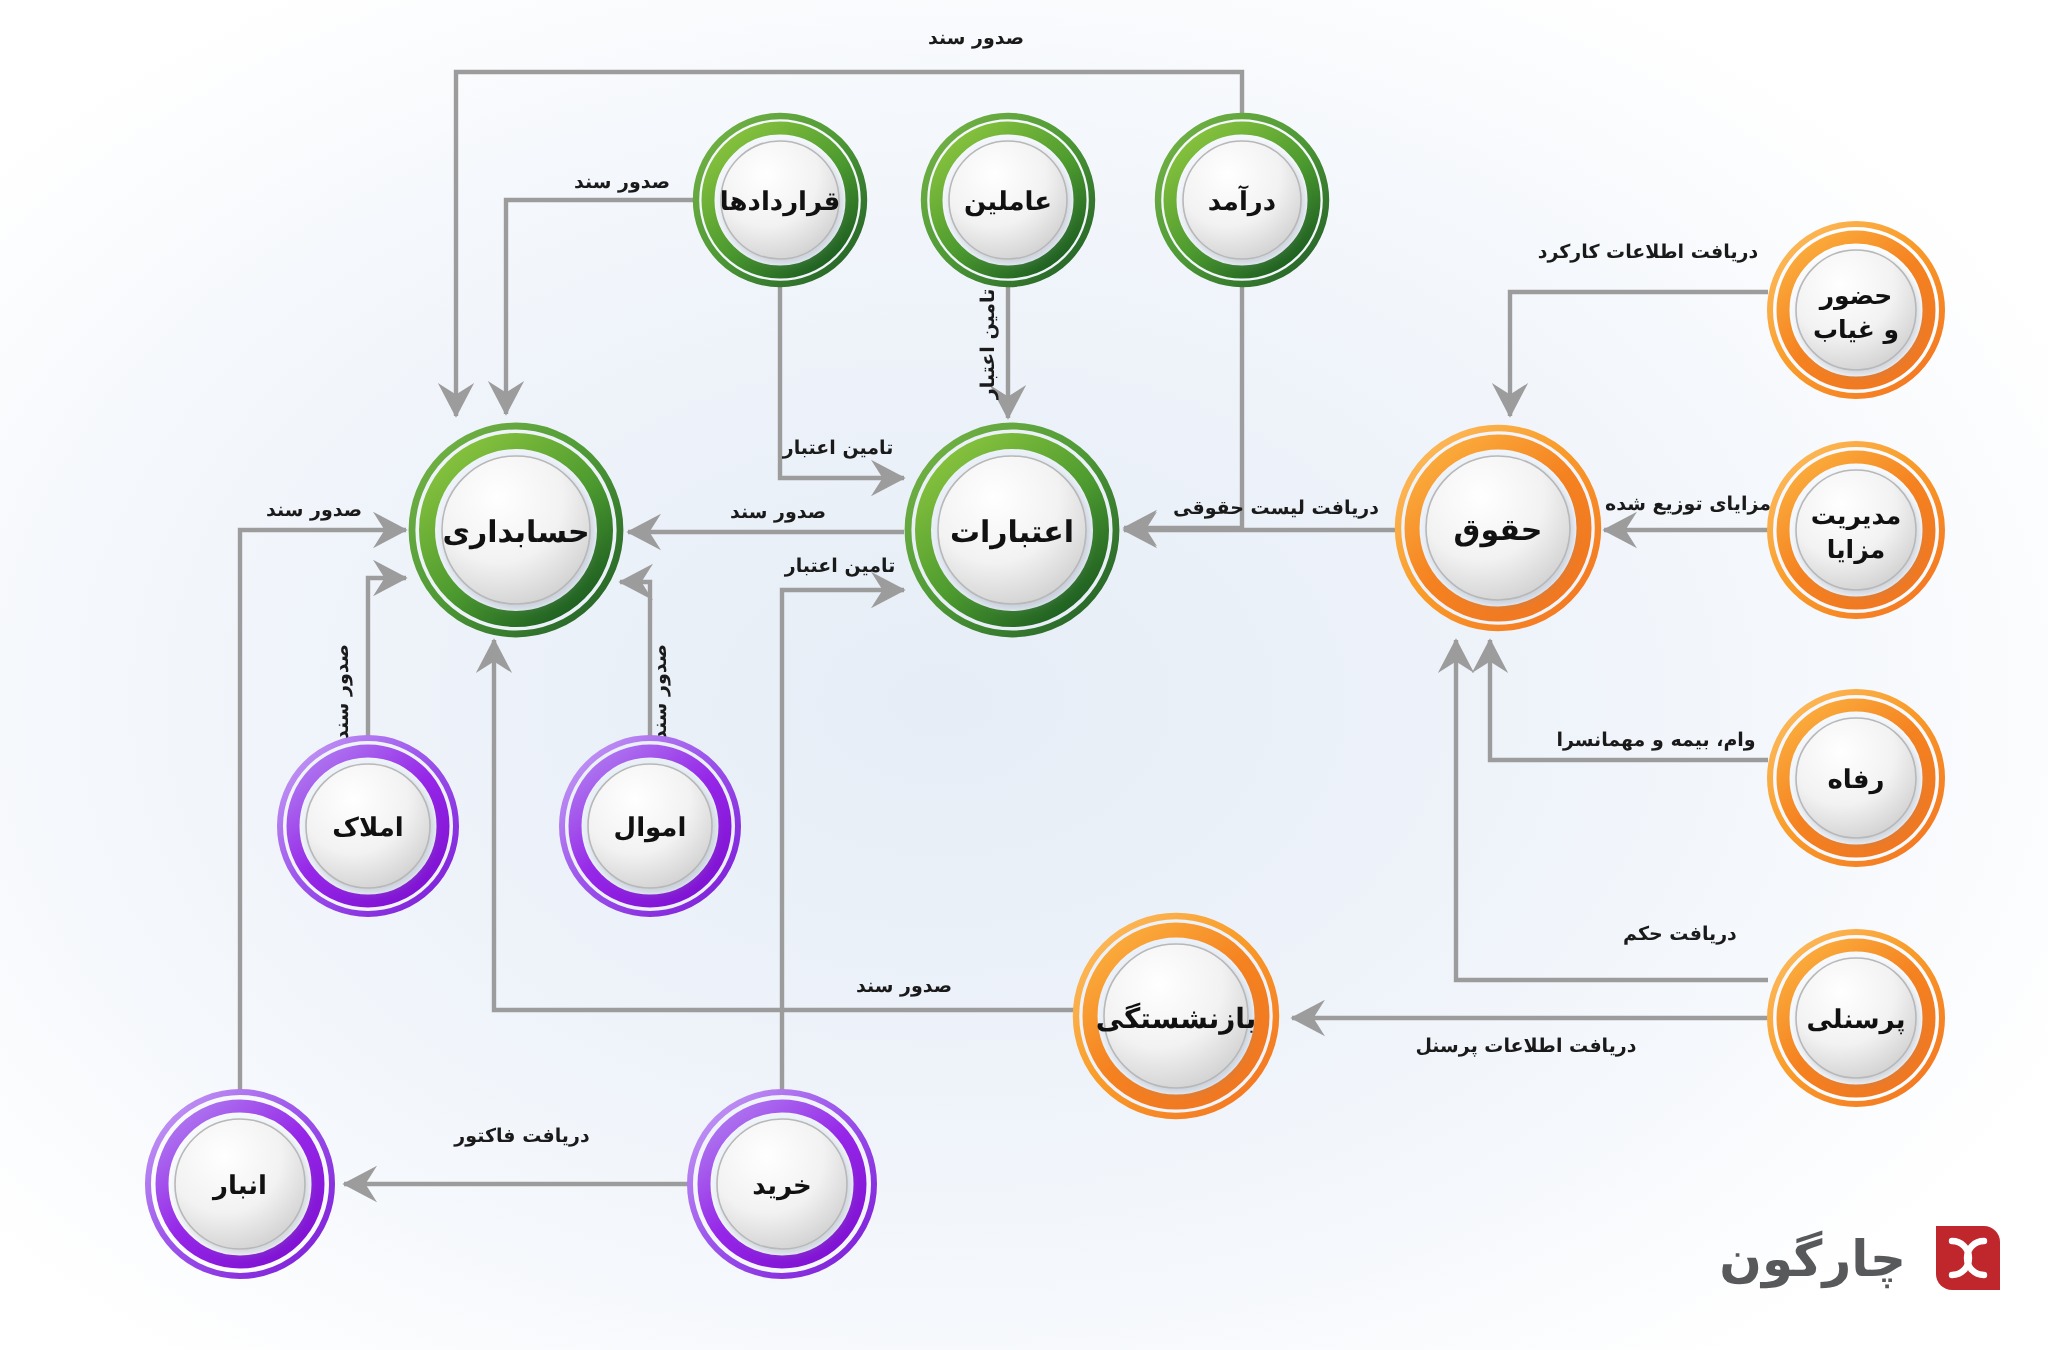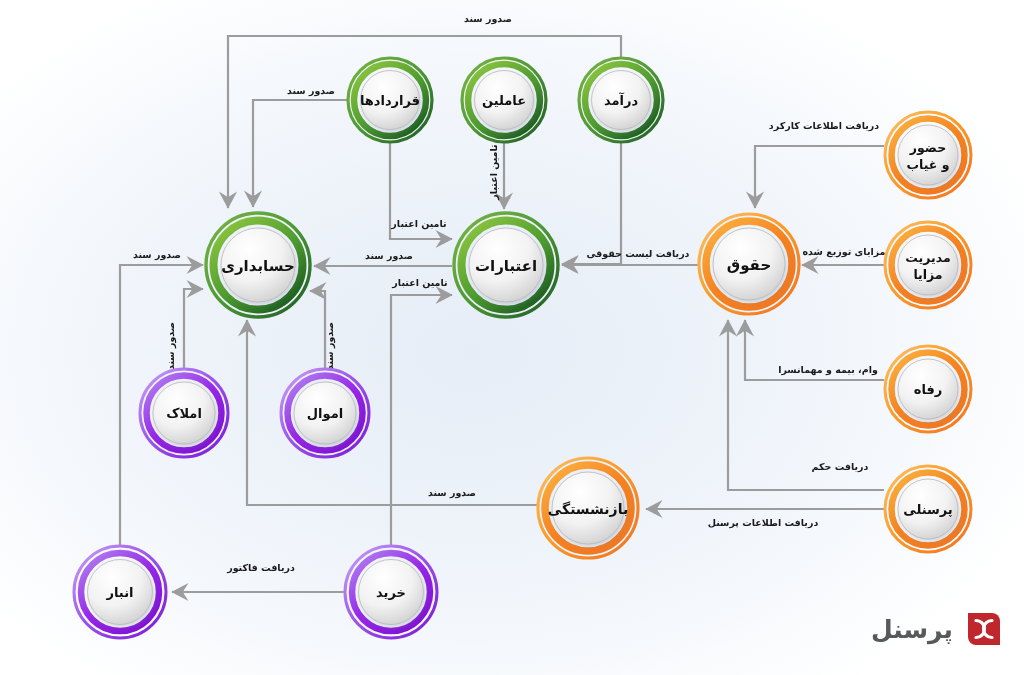--- a/index.html
+++ b/index.html
@@ -274,21 +274,21 @@
         <circle cx="391" cy="592" r="46" fill="none" stroke="url(#purpleOuter)" stroke-width="3"></circle>
         <circle cx="391" cy="592" r="39" fill="none" stroke="url(#purpleInner)" stroke-width="6.5"></circle>
         <circle cx="391" cy="592" r="32.5" fill="url(#faceGrad)" stroke="#b8b8b8" stroke-width="0.8" filter="url(#softShadow)"></circle>
         <text class="node-label" x="391" y="597" font-size="13">خرید</text>
       </g>
 
     </g>
   </svg>
 
   <div class="brand">
-    <div class="brand-word">پرسنل</div>
+    <div class="brand-word">چارگون</div>
     <div class="brand-mark">
       <svg viewBox="0 0 44 44" width="44" height="44">
         <path d="M6 6 H30 A8 8 0 0 1 38 14 V38 H14 A8 8 0 0 1 6 30 Z" fill="#c0272d"></path>
         <path d="M30 13.5 a8.5 8.5 0 0 0 -8.5 8.5 a8.5 8.5 0 0 0 8.5 8.5" fill="none" stroke="#ffffff" stroke-width="3.2" stroke-linecap="round"></path>
         <path d="M14 30.5 a8.5 8.5 0 0 0 8.5 -8.5 a8.5 8.5 0 0 0 -8.5 -8.5" fill="none" stroke="#ffffff" stroke-width="3.2" stroke-linecap="round"></path>
       </svg>
     </div>
   </div>
 
 </div>

